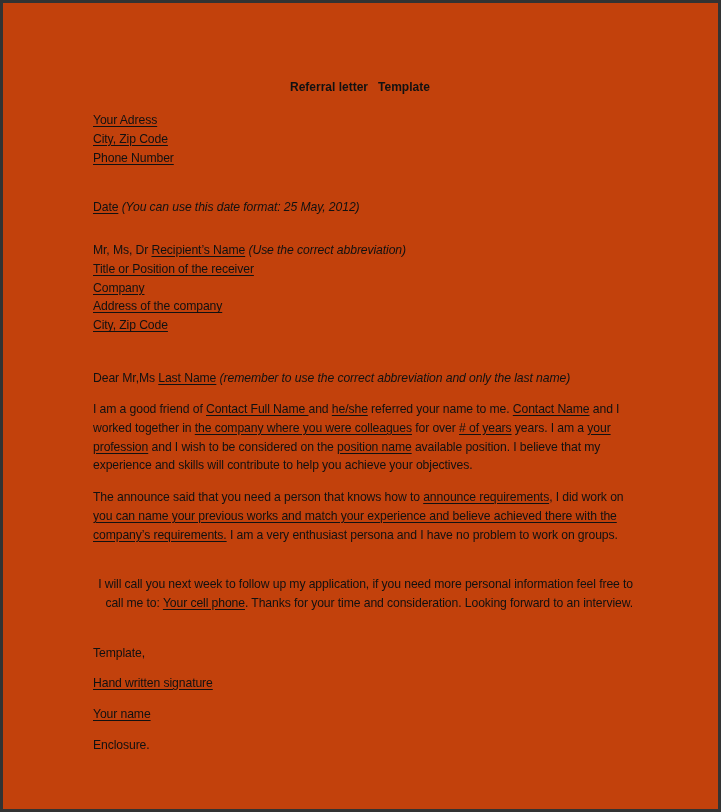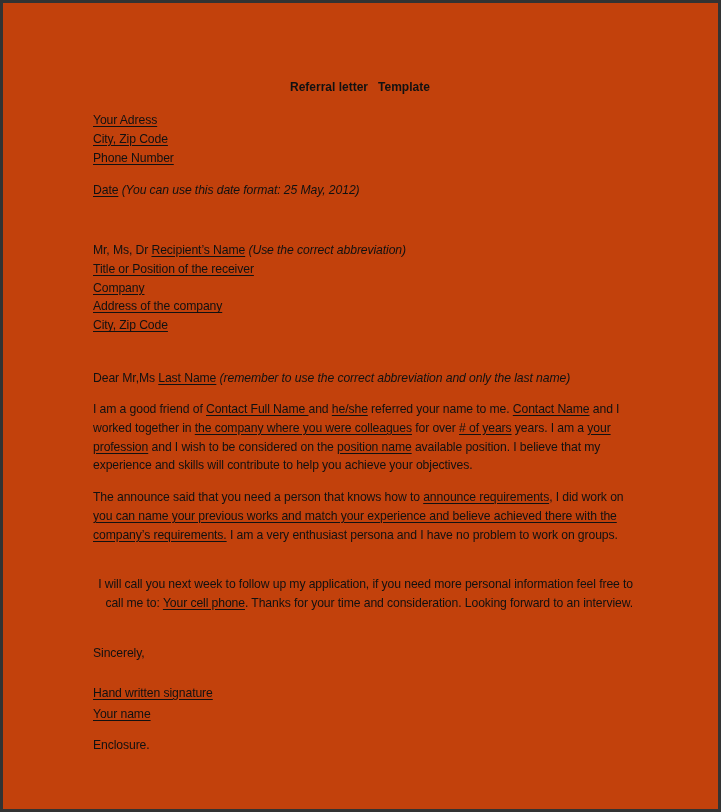--- a/index.html
+++ b/index.html
@@ -44,21 +44,21 @@
   <div class="title">Referral letter   Template</div>
 
   <div class="doc">
 
     <div class="blk" style="top:108px;">
       <span class="line"><span class="u">Your Adress</span></span>
       <span class="line"><span class="u">City, Zip Code</span></span>
       <span class="line"><span class="u">Phone Number</span></span>
     </div>
 
-    <div class="blk" style="top:178px;">
+    <div class="blk" style="top:195px;">
       <span class="line"><span class="u">Date</span> <span class="i">(You can use this date format: 25 May, 2012)</span></span>
     </div>
 
     <div class="blk" style="top:238px;">
       <span class="line"><span>Mr, Ms, Dr </span><span class="u">Recipient’s Name</span> <span class="i">(Use the correct abbreviation)</span></span>
       <span class="line"><span class="u">Title or Position of the receiver</span></span>
       <span class="line"><span class="u">Company</span></span>
       <span class="line"><span class="u">Address of the company</span></span>
       <span class="line"><span class="u">City, Zip Code</span></span>
     </div>
@@ -73,23 +73,23 @@
 
     <div class="blk para" style="top:485px;">
       <span>The announce  said that you need a person that knows how to </span><span class="u">announce requirements</span><span>, I did work on </span><span class="u">you can name your previous  works and match your  experience and believe achieved there with the company’s requirements.</span><span> I am a very enthusiast persona and I have no problem to work on groups.</span>
     </div>
 
     <div class="blk para" style="top:572px;text-align:right;">
       <span>I will call you next week to follow up my application,  if you need more personal information  feel free to call me to: </span><span class="u">Your cell phone</span><span>. Thanks for your time and consideration. Looking forward to an interview.</span>
     </div>
 
     <div class="blk" style="top:641px;">
-      <span class="line">Sincerely,</span>
+      <span class="line">Template,</span>
     </div>
-    <div class="blk" style="top:671px;margin-top:10px;">
+    <div class="blk" style="top:671px;">
       <span class="line"><span class="u">Hand written signature</span></span>
     </div>
     <div class="blk" style="top:702px;">
       <span class="line"><span class="u">Your name</span></span>
     </div>
     <div class="blk" style="top:733px;">
       <span class="line">Enclosure.</span>
     </div>
 
   </div>

